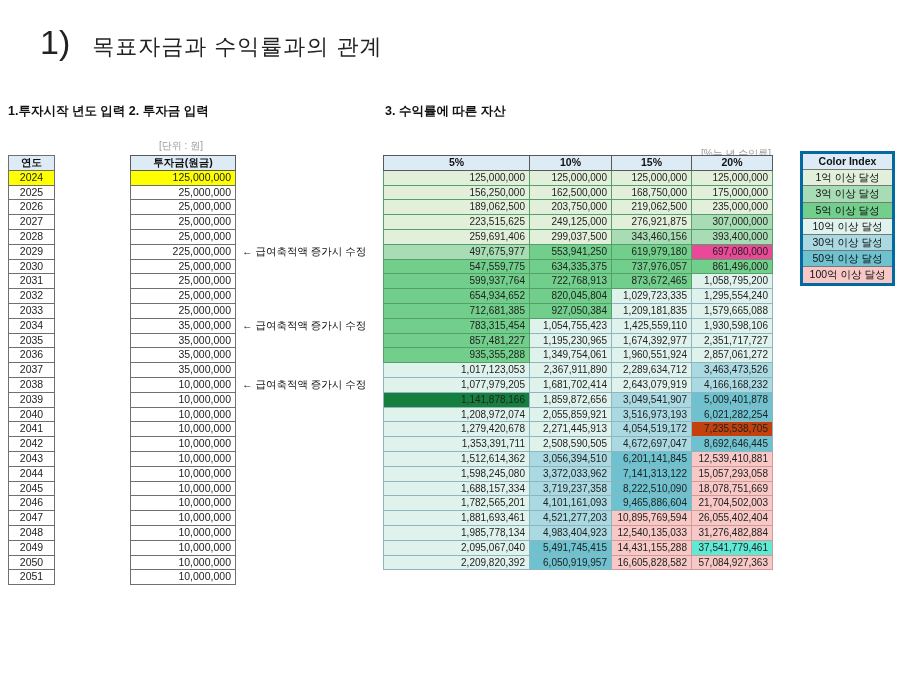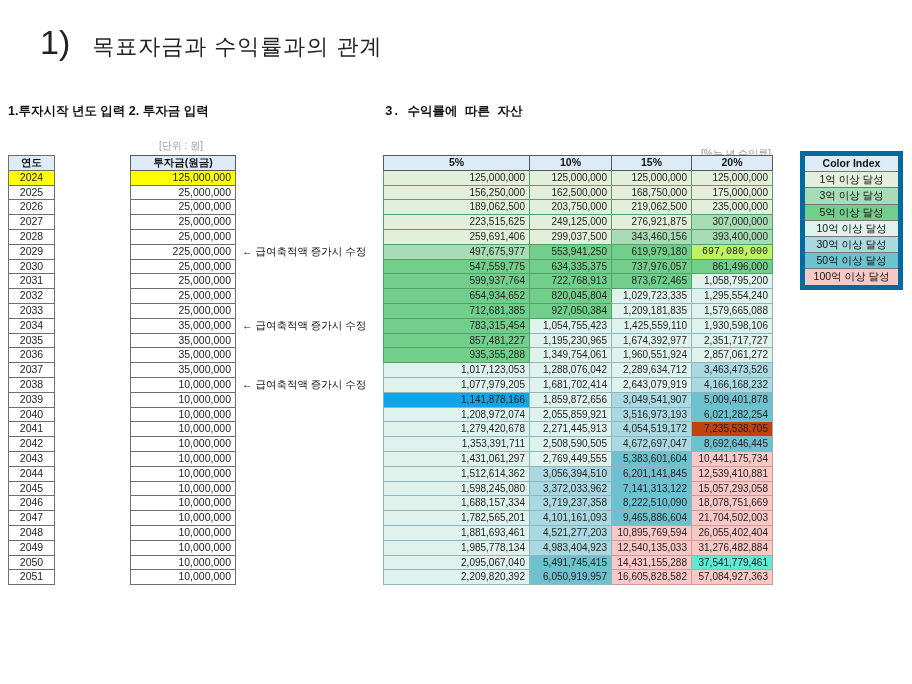--- a/index.html
+++ b/index.html
@@ -7,21 +7,21 @@
     width:912px;height:684px;position:relative;background:#ffffff;
     font-family:"Liberation Sans", sans-serif;color:#1a1a1a;overflow:hidden;
   }
   
   .title-row{position:absolute;left:40px;top:24px;display:flex;align-items:baseline;gap:22px;}
   .title-number{font-size:34px;line-height:1.1;color:#222;}
   .title-text{font-size:22px;letter-spacing:1px;color:#222;}
   
   .section-title{position:absolute;font-size:12.5px;font-weight:bold;color:#111;white-space:nowrap;}
   #section-left{left:8px;top:103px;}
-  #section-right{left:385px;top:103px;font-family:Liberation Mono, monospace;}
+  #section-right{left:385px;top:103px;}
   
   .mini-label{position:absolute;font-size:10px;color:#9a9a9a;white-space:nowrap;}
   #unit-label{left:130px;top:139px;width:102px;text-align:center;}
   #percent-label{left:383px;top:147px;width:388px;text-align:right;}
   
   table{border-collapse:collapse;table-layout:fixed;}
   .grid{border:1.5px solid #595959;}
   .grid th,.grid td{
     border:1px solid #6f6f6f;font-size:10.5px;height:13.8px;line-height:13.8px;
     padding:0;overflow:hidden;white-space:nowrap;font-weight:normal;color:#222;
@@ -44,21 +44,21 @@
   #asset-table th{border:1px solid #595959;}
   #asset-table td.num{font-size:10px;text-align:right;padding-right:4px;}
   #asset-table col.c1{width:146px;}
   #asset-table col.c2{width:82px;}
   #asset-table col.c3{width:80px;}
   #asset-table col.c4{width:81px;}
   td.b1,td.b3,td.b5{border-color:#55a06a;}
   td.b10,td.b30,td.b50{border-color:#8fb5bf;}
   td.b100{border-color:#d09c9a;}
   
-  #legend-table{position:absolute;left:800px;top:151px;width:103px;border:5px solid #0369a1;}
+  #legend-table{position:absolute;left:800px;top:151px;width:95px;border:3px solid #0369a1;}
   #legend-table th,#legend-table td{
     border:1px solid #777;font-size:10.5px;height:15.2px;line-height:15.2px;
     padding:0;text-align:center;white-space:nowrap;color:#111;
   }
 </style>
 </head>
 <body>
 
 <div class="title-row">
   <span class="title-number">1)</span>
@@ -333,21 +333,21 @@
       <tr>
         <td class="num b1" style="background: rgb(226, 239, 218);">259,691,406</td>
         <td class="num b1" style="background: rgb(226, 239, 218);">299,037,500</td>
         <td class="num b3" style="background: rgb(168, 220, 180);">343,460,156</td>
         <td class="num b3" style="background: rgb(168, 220, 180);">393,400,000</td>
       </tr>
       <tr>
         <td class="num b3" style="background: rgb(168, 220, 180);">497,675,977</td>
         <td class="num b5" style="background: rgb(113, 206, 139);">553,941,250</td>
         <td class="num b5" style="background: rgb(113, 206, 139);">619,979,180</td>
-        <td class="num b5" style="background: #bef264; font-family: Liberation Mono, monospace;">697,080,000</td>
+        <td class="num b5" style="background: #ec4899;">697,080,000</td>
       </tr>
       <tr>
         <td class="num b5" style="background: rgb(113, 206, 139);">547,559,775</td>
         <td class="num b5" style="background: rgb(113, 206, 139);">634,335,375</td>
         <td class="num b5" style="background: rgb(113, 206, 139);">737,976,057</td>
         <td class="num b5" style="background: rgb(113, 206, 139);">861,496,000</td>
       </tr>
       <tr>
         <td class="num b5" style="background: rgb(113, 206, 139);">599,937,764</td>
         <td class="num b5" style="background: rgb(113, 206, 139);">722,768,913</td>
@@ -379,32 +379,32 @@
         <td class="num b10" style="background: rgb(224, 242, 236);">2,351,717,727</td>
       </tr>
       <tr>
         <td class="num b5" style="background: rgb(113, 206, 139);">935,355,288</td>
         <td class="num b10" style="background: rgb(224, 242, 236);">1,349,754,061</td>
         <td class="num b10" style="background: rgb(224, 242, 236);">1,960,551,924</td>
         <td class="num b10" style="background: rgb(224, 242, 236);">2,857,061,272</td>
       </tr>
       <tr>
         <td class="num b10" style="background: rgb(224, 242, 236);">1,017,123,053</td>
-        <td class="num b10" style="background: rgb(224, 242, 236);">1,288,076,042</td>
+        <td class="num b10" style="background: rgb(224, 242, 236);">2,367,911,890</td>
         <td class="num b10" style="background: rgb(224, 242, 236);">2,289,634,712</td>
         <td class="num b30" style="background: rgb(171, 217, 226);">3,463,473,526</td>
       </tr>
       <tr>
         <td class="num b10" style="background: rgb(224, 242, 236);">1,077,979,205</td>
         <td class="num b10" style="background: rgb(224, 242, 236);">1,681,702,414</td>
         <td class="num b10" style="background: rgb(224, 242, 236);">2,643,079,919</td>
         <td class="num b30" style="background: rgb(171, 217, 226);">4,166,168,232</td>
       </tr>
       <tr>
-        <td class="num b10" style="background: #0ea5e9;">1,141,878,166</td>
+        <td class="num b10" style="background: #15803d;">1,141,878,166</td>
         <td class="num b10" style="background: rgb(224, 242, 236);">1,859,872,656</td>
         <td class="num b30" style="background: rgb(171, 217, 226);">3,049,541,907</td>
         <td class="num b50" style="background: rgb(110, 194, 207);">5,009,401,878</td>
       </tr>
       <tr>
         <td class="num b10" style="background: rgb(224, 242, 236);">1,208,972,074</td>
         <td class="num b10" style="background: rgb(224, 242, 236);">2,055,859,921</td>
         <td class="num b30" style="background: rgb(171, 217, 226);">3,516,973,193</td>
         <td class="num b50" style="background: rgb(110, 194, 207);">6,021,282,254</td>
       </tr>
@@ -414,26 +414,20 @@
         <td class="num b30" style="background: rgb(171, 217, 226);">4,054,519,172</td>
         <td class="num b50" style="background: #c2410c;">7,235,538,705</td>
       </tr>
       <tr>
         <td class="num b10" style="background: rgb(224, 242, 236);">1,353,391,711</td>
         <td class="num b10" style="background: rgb(224, 242, 236);">2,508,590,505</td>
         <td class="num b30" style="background: rgb(171, 217, 226);">4,672,697,047</td>
         <td class="num b50" style="background: rgb(110, 194, 207);">8,692,646,445</td>
       </tr>
       <tr>
-        <td class="num b10" style="background: rgb(224, 242, 236);">1,431,061,297</td>
-        <td class="num b10" style="background: rgb(224, 242, 236);">2,769,449,555</td>
-        <td class="num b50" style="background: rgb(110, 194, 207);">5,383,601,604</td>
-        <td class="num b100" style="background: rgb(248, 200, 198);">10,441,175,734</td>
-      </tr>
-      <tr>
         <td class="num b10" style="background: rgb(224, 242, 236);">1,512,614,362</td>
         <td class="num b30" style="background: rgb(171, 217, 226);">3,056,394,510</td>
         <td class="num b50" style="background: rgb(110, 194, 207);">6,201,141,845</td>
         <td class="num b100" style="background: rgb(248, 200, 198);">12,539,410,881</td>
       </tr>
       <tr>
         <td class="num b10" style="background: rgb(224, 242, 236);">1,598,245,080</td>
         <td class="num b30" style="background: rgb(171, 217, 226);">3,372,033,962</td>
         <td class="num b50" style="background: rgb(110, 194, 207);">7,141,313,122</td>
         <td class="num b100" style="background: rgb(248, 200, 198);">15,057,293,058</td>

